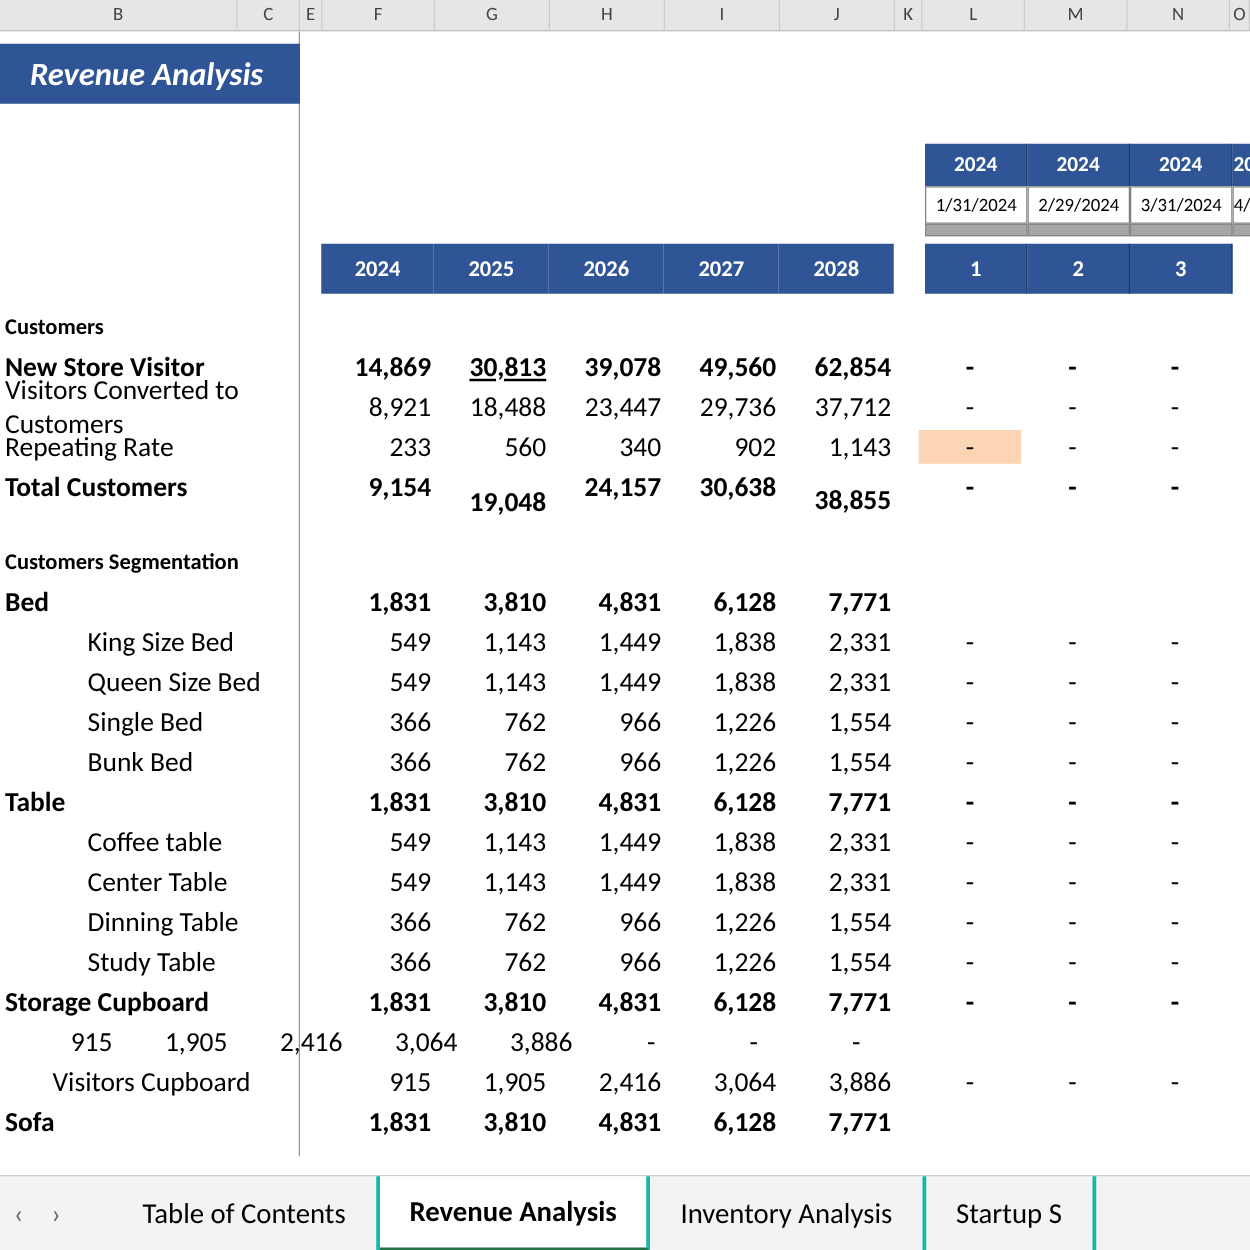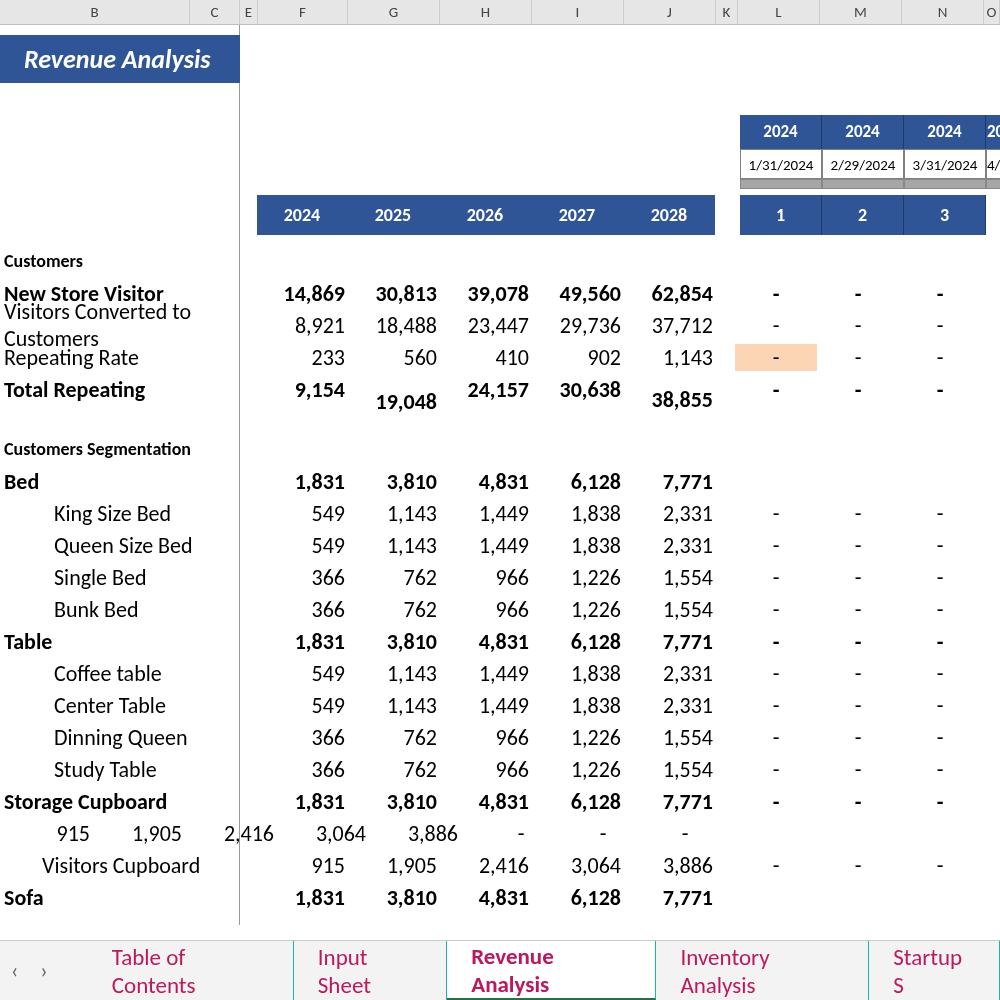--- a/index.html
+++ b/index.html
@@ -27,33 +27,33 @@
   .years-row { position: absolute; top: 170px; left: 257px; height: 40px; display: flex; }
   .years-row .yc { flex-shrink: 0; background: #2f5597; color: #fff; font-weight: bold; font-size: 18px; text-align: center; line-height: 40px; }
 
   .mon-nums { position: absolute; top: 170px; left: 740px; display: flex; }
   .mon-nums .mn { width: 82px; height: 40px; background: #2f5597; color: #fff; font-weight: bold; font-size: 18px; text-align: center; line-height: 40px; border-right: 1px solid #1f3a66; }
 
   .data { position: absolute; top: 220px; left: 0; width: 1000px; }
   .row { display: flex; height: 32px; align-items: center; font-size: 22px; }
   .row .lbl { width: 255px; padding-left: 4px; }
   .row.bold .lbl, .row.bold .cell { font-weight: bold; }
-  .row .indent { padding-left: 54px; }
+  .row .indent { padding-left: 70px; }
   .row .indent2 { padding-left: 42px; }
   .row .cell { text-align: right; flex-shrink: 0; }
   .row .cA { width: 90px; }
   .row .cB { width: 92px; }
   .row .gapK { width: 22px; }
   .row .cM { width: 82px; text-align: center; }
   .row .hl { background: #fcd5b4; }
   .section-hdr { font-weight: bold; font-size: 18px; }
 
   .tabs { position: absolute; bottom: 0; left: 0; width: 1000px; height: 60px; background: #f3f3f3; border-top: 1px solid #ccc; display: flex; align-items: center; }
   .tabs .nav { width: 30px; text-align: center; font-size: 22px; color: #666; cursor: pointer; }
-  .tabs .tab { padding: 0 24px; height: 60px; display: flex; align-items: center; font-size: 23px; color: #be185d; border-right: 1px solid #14b8a6; cursor: pointer; }
+  .tabs .tab { padding: 0 24px; height: 60px; display: flex; align-items: center; font-size: 23px; color: #000000; border-right: 3px solid #14b8a6; cursor: pointer; }
   .tabs .tab.active { background: #fff; font-weight: 600; border-bottom: 3px solid #217346; }
 
 </style>
 </head>
 <body>
 
 <div class="app">
 
   <div class="colhdr">
     <div class="ch" style="width:190px">B</div>
@@ -113,21 +113,21 @@
         <div class="mn">3</div>
       </div>
 
       <div class="data" id="data-rows">
           <div class="row section-hdr">
             <div class="lbl">Customers</div>
           </div>
           <div class="row bold">
             <div class="lbl">New Store Visitor</div>
             <div class="cell cA" style="width: 90px;">14,869</div>
-            <div class="cell cB" style="width: 92px;">30,813</div>
+            <div class="cell cB" style="width: 92px; text-decoration: underline;">30,813</div>
             <div class="cell cB" style="width: 92px;">39,078</div>
             <div class="cell cB" style="width: 92px;">49,560</div>
             <div class="cell cB" style="width: 92px;">62,854</div>
             <div class="gapK"></div>
             <div class="cell cM">-</div>
             <div class="cell cM">-</div>
             <div class="cell cM">-</div>
           </div>
           <div class="row">
             <div class="lbl">Visitors Converted to Customers</div>
@@ -138,30 +138,30 @@
             <div class="cell cB" style="width: 92px;">37,712</div>
             <div class="gapK"></div>
             <div class="cell cM">-</div>
             <div class="cell cM">-</div>
             <div class="cell cM">-</div>
           </div>
           <div class="row">
             <div class="lbl">Repeating Rate</div>
             <div class="cell cA" style="width: 90px;">233</div>
             <div class="cell cB" style="width: 92px;">560</div>
-            <div class="cell cB" style="width: 92px;">410</div>
+            <div class="cell cB" style="width: 92px;">340</div>
             <div class="cell cB" style="width: 92px;">902</div>
             <div class="cell cB" style="width: 92px;">1,143</div>
             <div class="gapK"></div>
             <div class="cell cM hl">-</div>
             <div class="cell cM">-</div>
             <div class="cell cM">-</div>
           </div>
           <div class="row bold">
-            <div class="lbl">Total Repeating</div>
+            <div class="lbl">Total Customers</div>
             <div class="cell cA" style="width: 90px;">9,154</div>
             <div class="cell cB" style="width: 92px; margin-top: 25px;">19,048</div>
             <div class="cell cB" style="width: 92px;">24,157</div>
             <div class="cell cB" style="width: 92px;">30,638</div>
             <div class="cell cB" style="width: 92px; margin-top: 20px;">38,855</div>
             <div class="gapK"></div>
             <div class="cell cM">-</div>
             <div class="cell cM">-</div>
             <div class="cell cM">-</div>
           </div>
@@ -259,21 +259,21 @@
             <div class="cell cB" style="width: 92px;">1,143</div>
             <div class="cell cB" style="width: 92px;">1,449</div>
             <div class="cell cB" style="width: 92px;">1,838</div>
             <div class="cell cB" style="width: 92px;">2,331</div>
             <div class="gapK"></div>
             <div class="cell cM">-</div>
             <div class="cell cM">-</div>
             <div class="cell cM">-</div>
           </div>
           <div class="row">
-            <div class="lbl indent">Dinning Queen</div>
+            <div class="lbl indent">Dinning Table</div>
             <div class="cell cA" style="width: 90px;">366</div>
             <div class="cell cB" style="width: 92px;">762</div>
             <div class="cell cB" style="width: 92px;">966</div>
             <div class="cell cB" style="width: 92px;">1,226</div>
             <div class="cell cB" style="width: 92px;">1,554</div>
             <div class="gapK"></div>
             <div class="cell cM">-</div>
             <div class="cell cM">-</div>
             <div class="cell cM">-</div>
           </div>
@@ -340,20 +340,19 @@
 
     </div>
   </div>
 
   <div class="tabs">
     <div class="nav">‹</div>
     <div class="nav">›</div>
     <div style="width:30px"></div>
     <div id="tabs-host" style="display:flex;height:100%">
         <div class="tab">Table of Contents</div>
-        <div class="tab">Input Sheet</div>
         <div class="tab active">Revenue Analysis</div>
         <div class="tab">Inventory Analysis</div>
         <div class="tab">Startup S</div>
       </div>
   </div>
 
 </div>
 
 </body></html>

